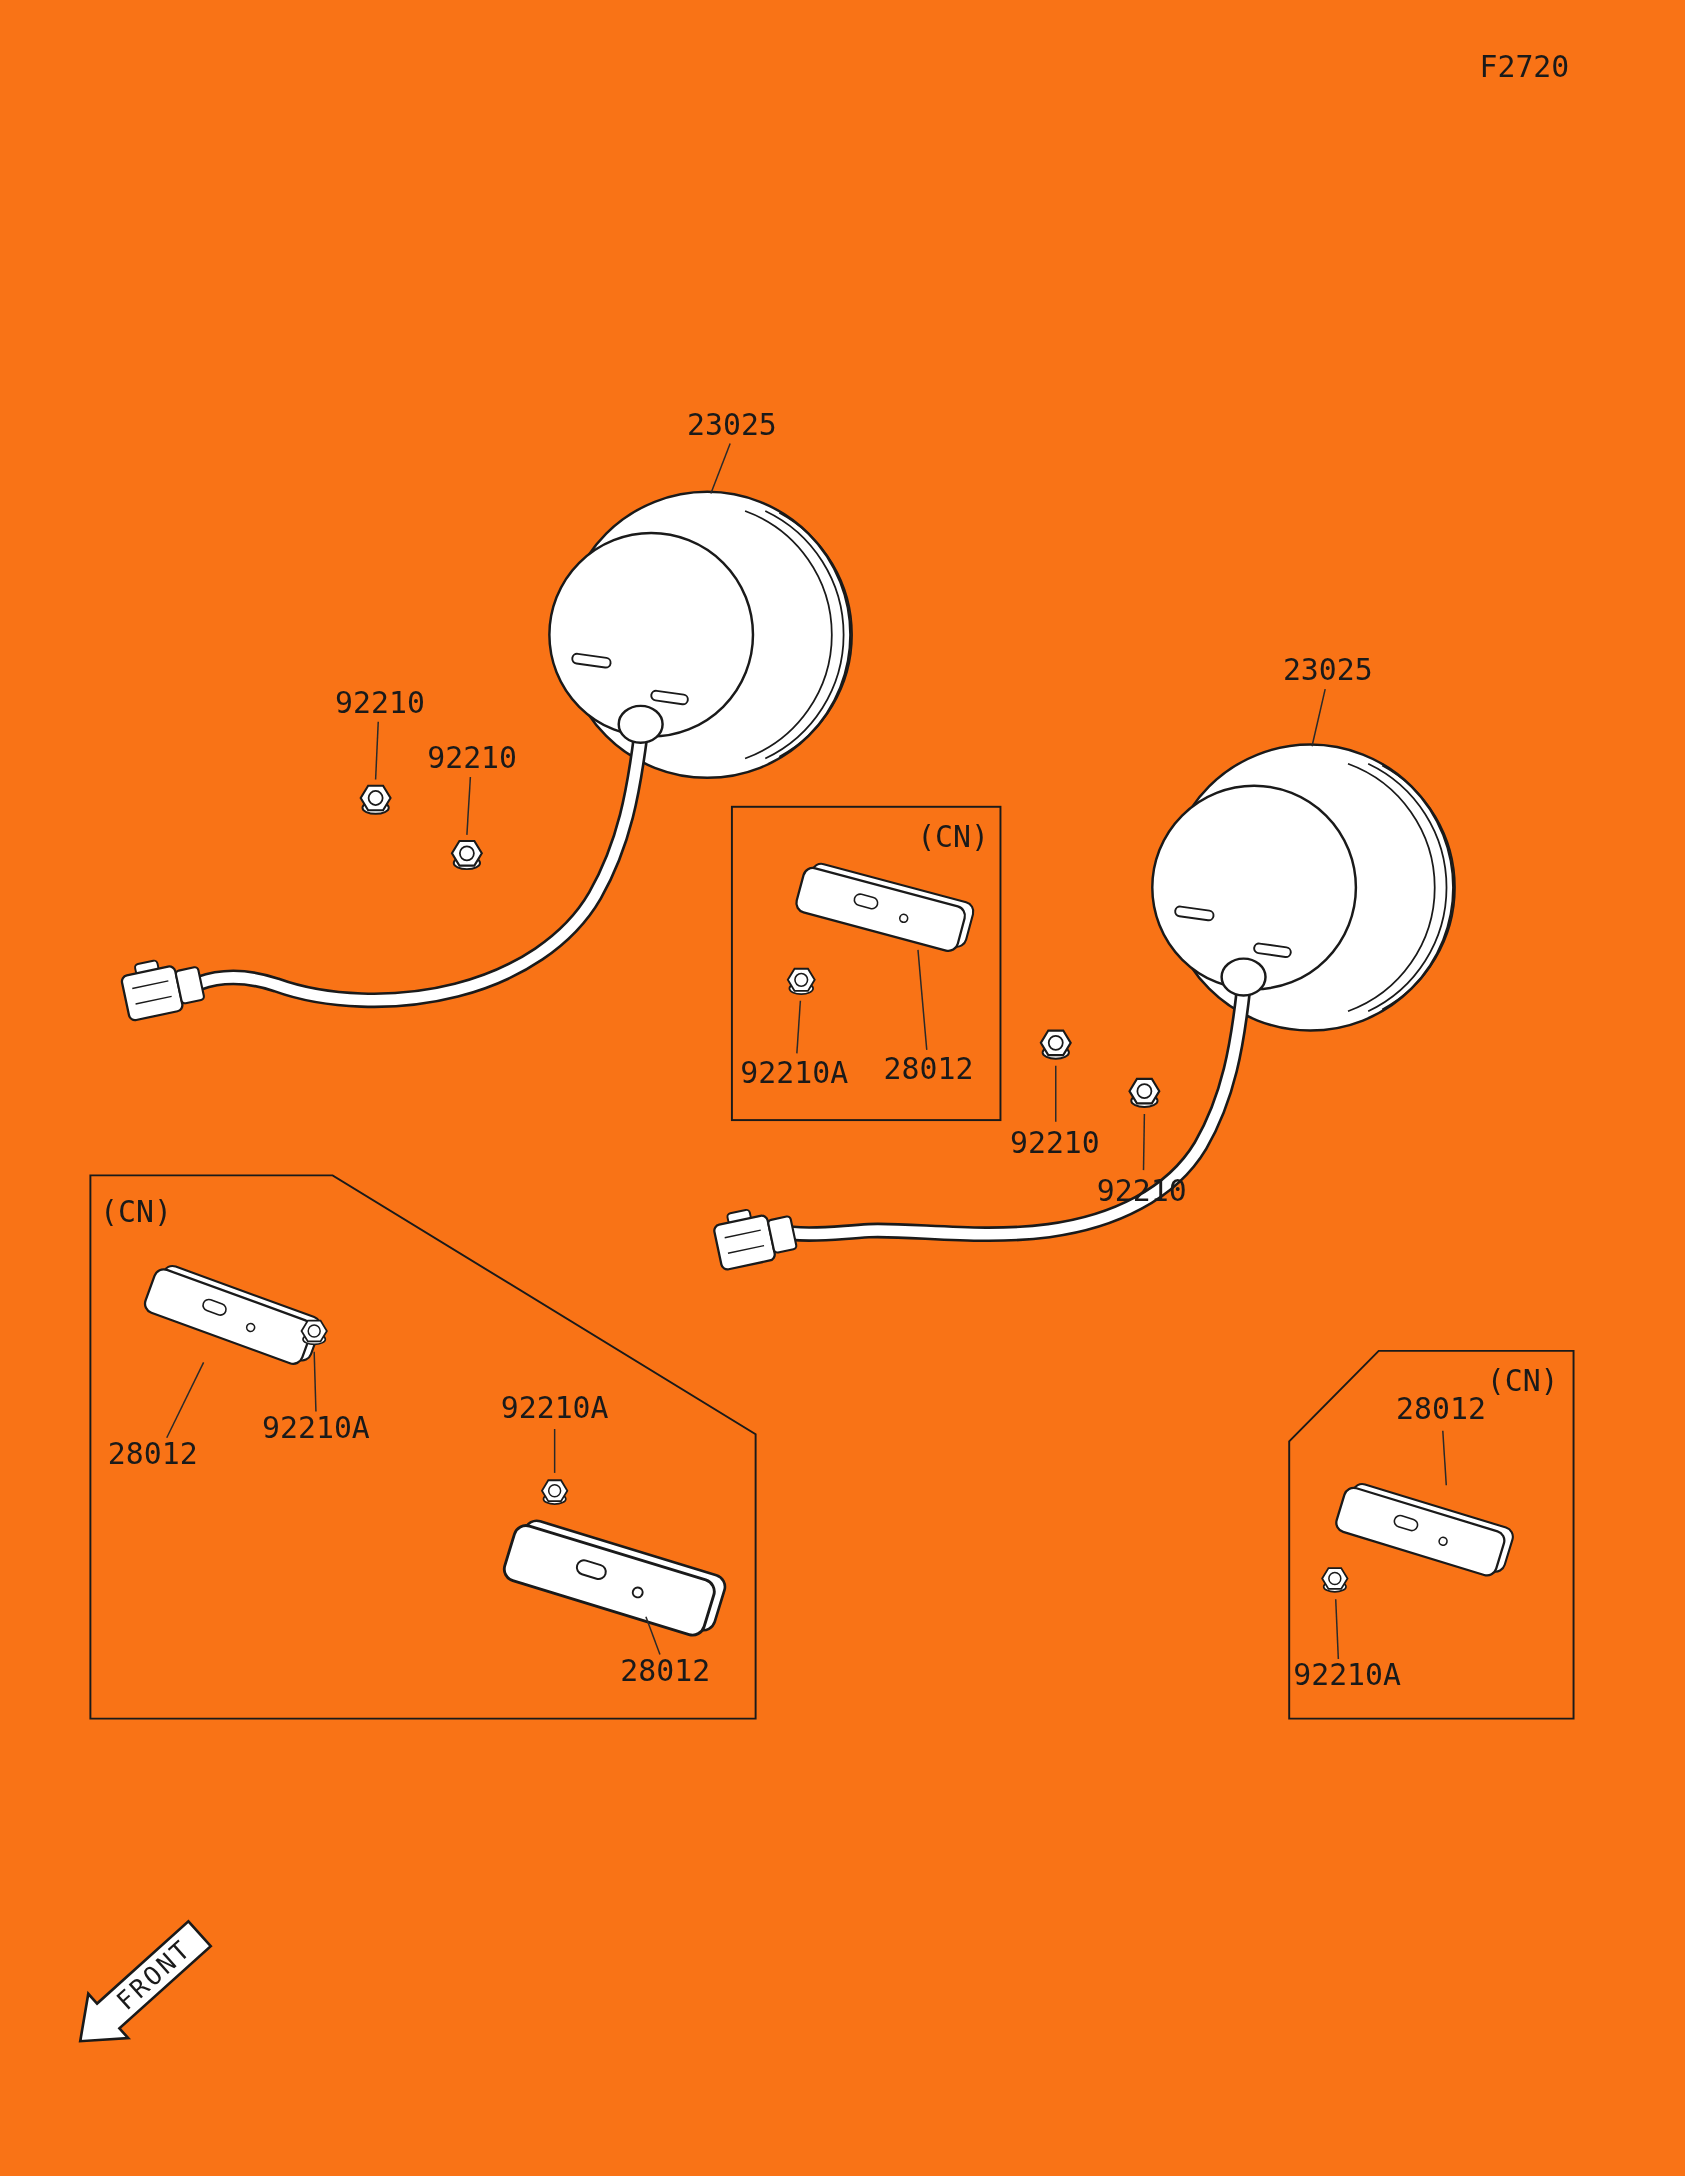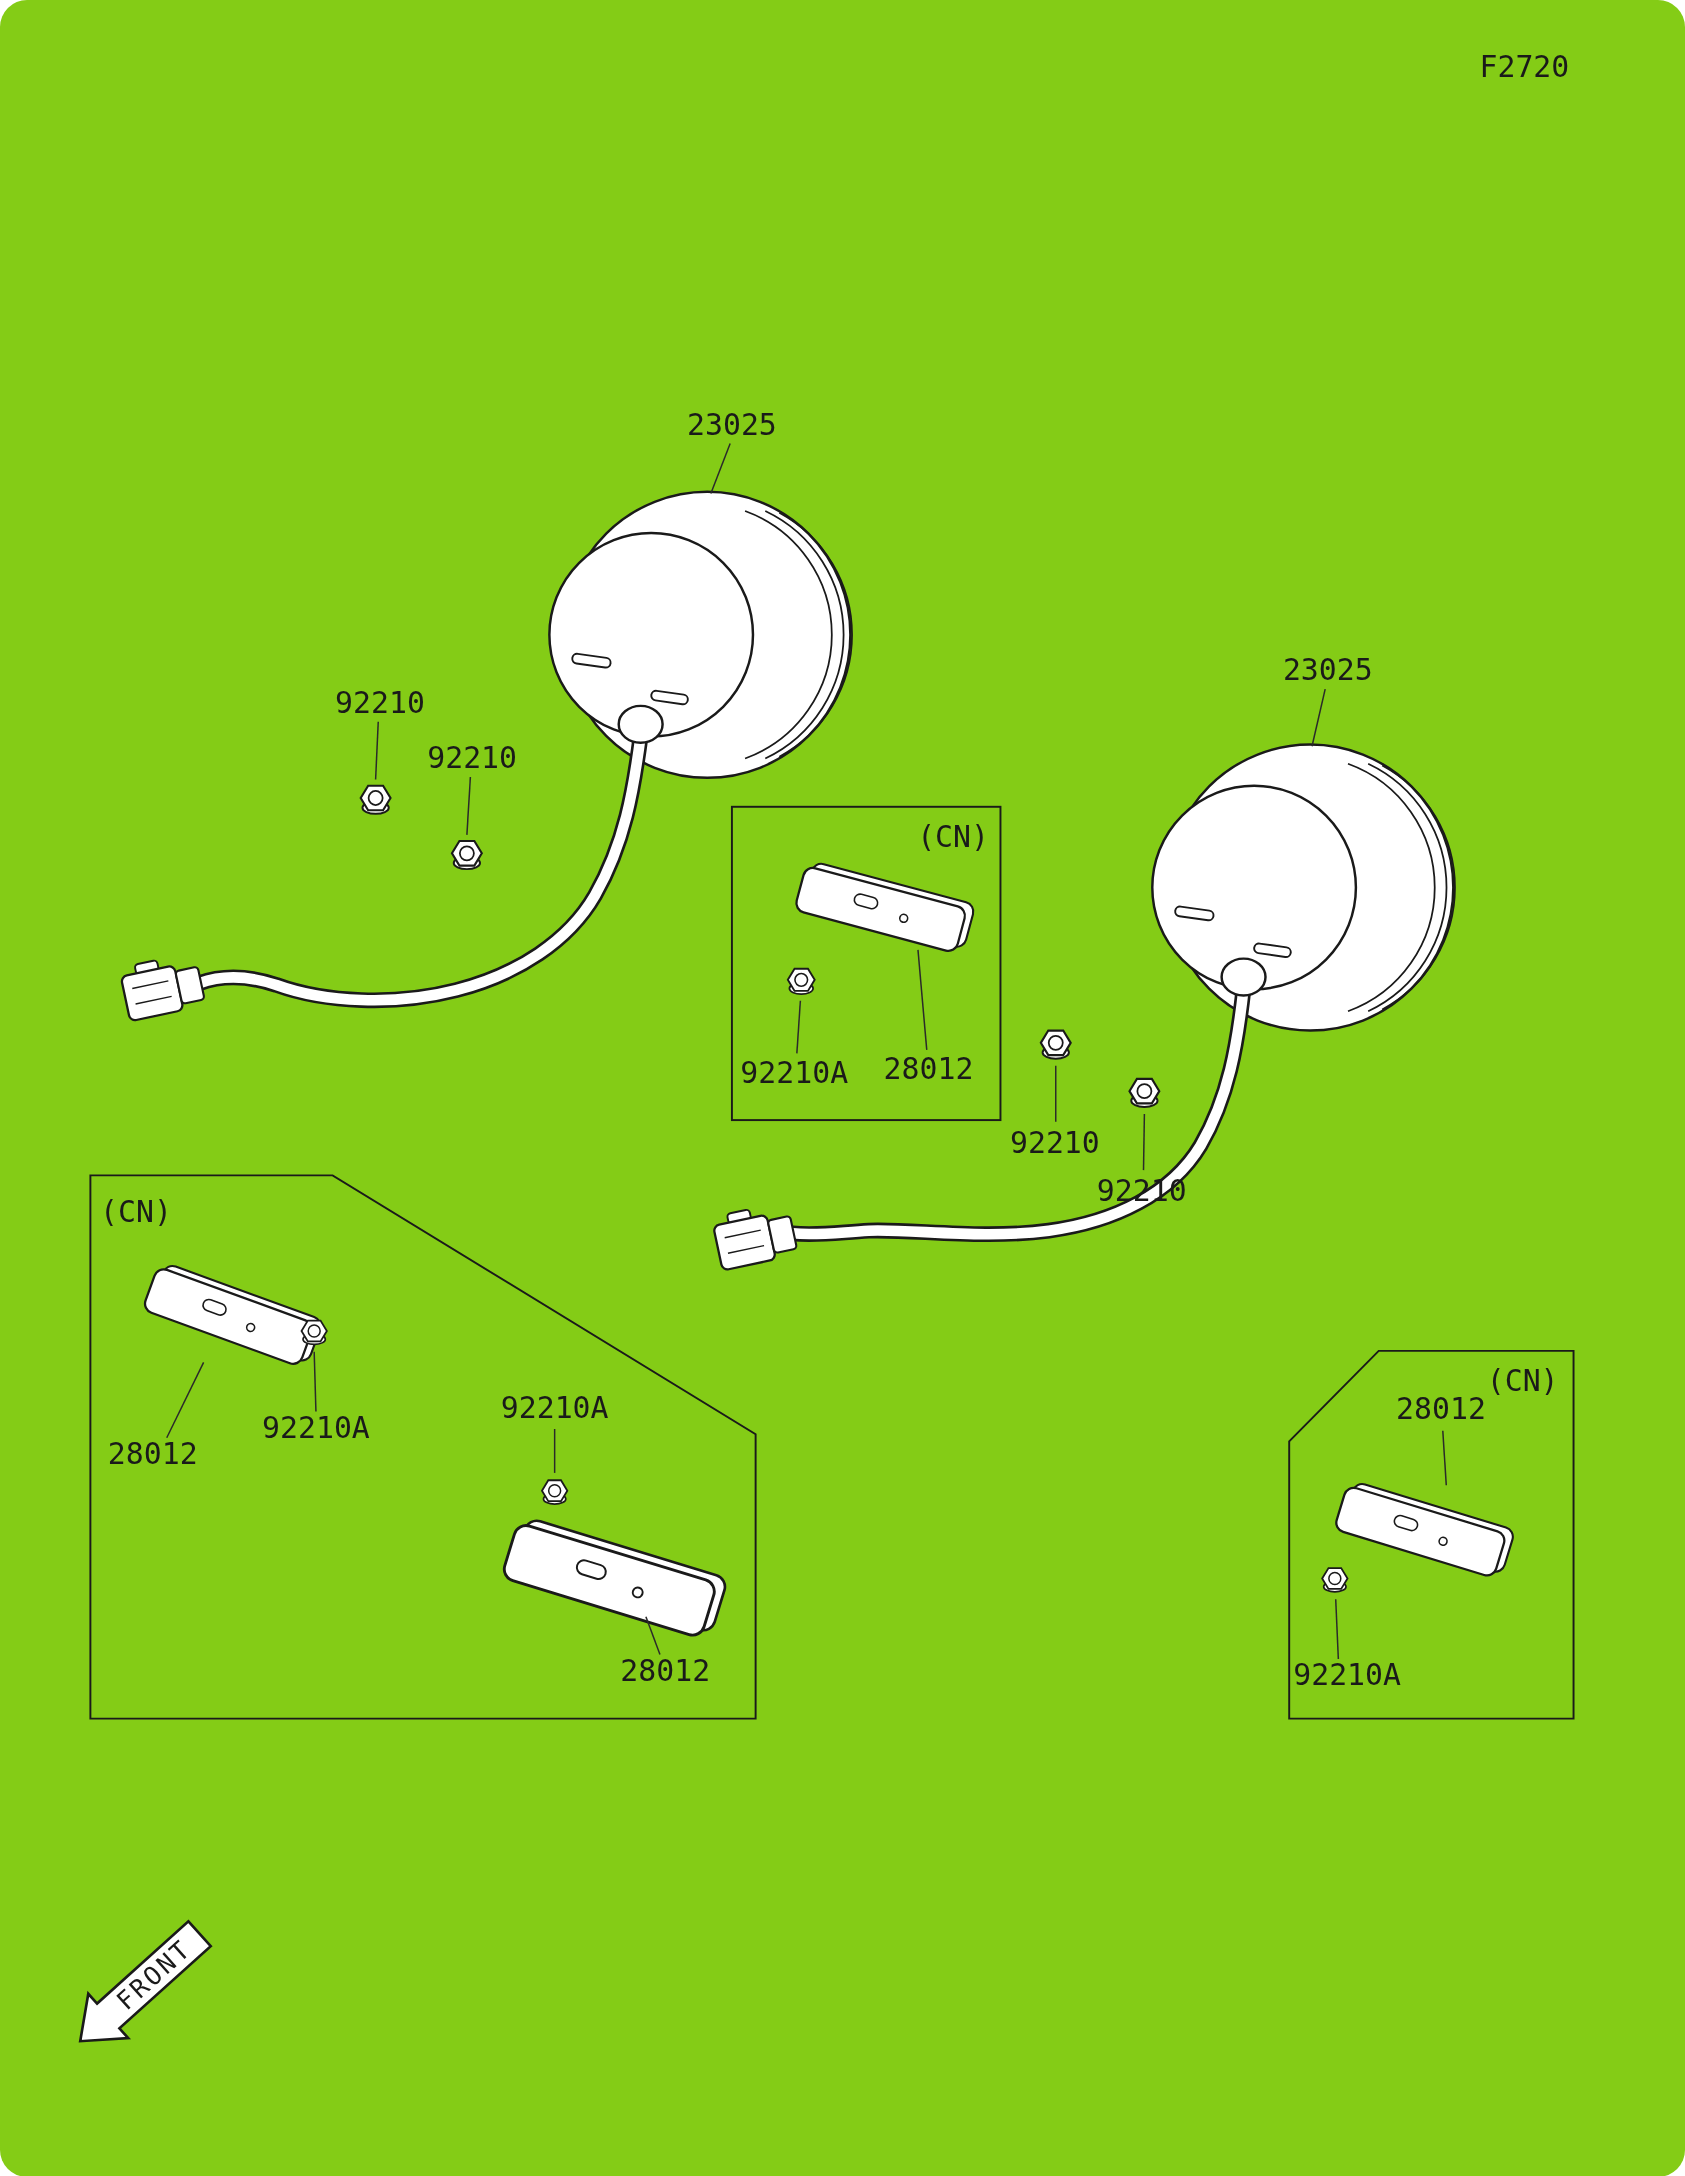--- a/index.html
+++ b/index.html
@@ -1,18 +1,18 @@
 <!DOCTYPE html>
 <html style="font-size:14px"><head>
 <meta charset="utf-8">
 <style>
   html, body { margin: 0; padding: 0; background: #ffffff; }
   .page {
     width: 1685px; height: 2177px; position: relative;
-    background: #84cc16; overflow: hidden; border-radius: 27px;
+    background: #f97316; overflow: hidden;
   }
   svg { display: block; }
   text {
     font-family: "DejaVu Sans Mono", "Liberation Mono", monospace;
     fill: #1a1a1a;
     font-size: 34px;
   }
   .outline { fill: #ffffff; stroke: #1a1a1a; stroke-width: 2.8; }
   .thin    { fill: none;    stroke: #1a1a1a; stroke-width: 2; }
   .leader  { stroke: #2a2a2a; stroke-width: 1.7; fill: none; }

